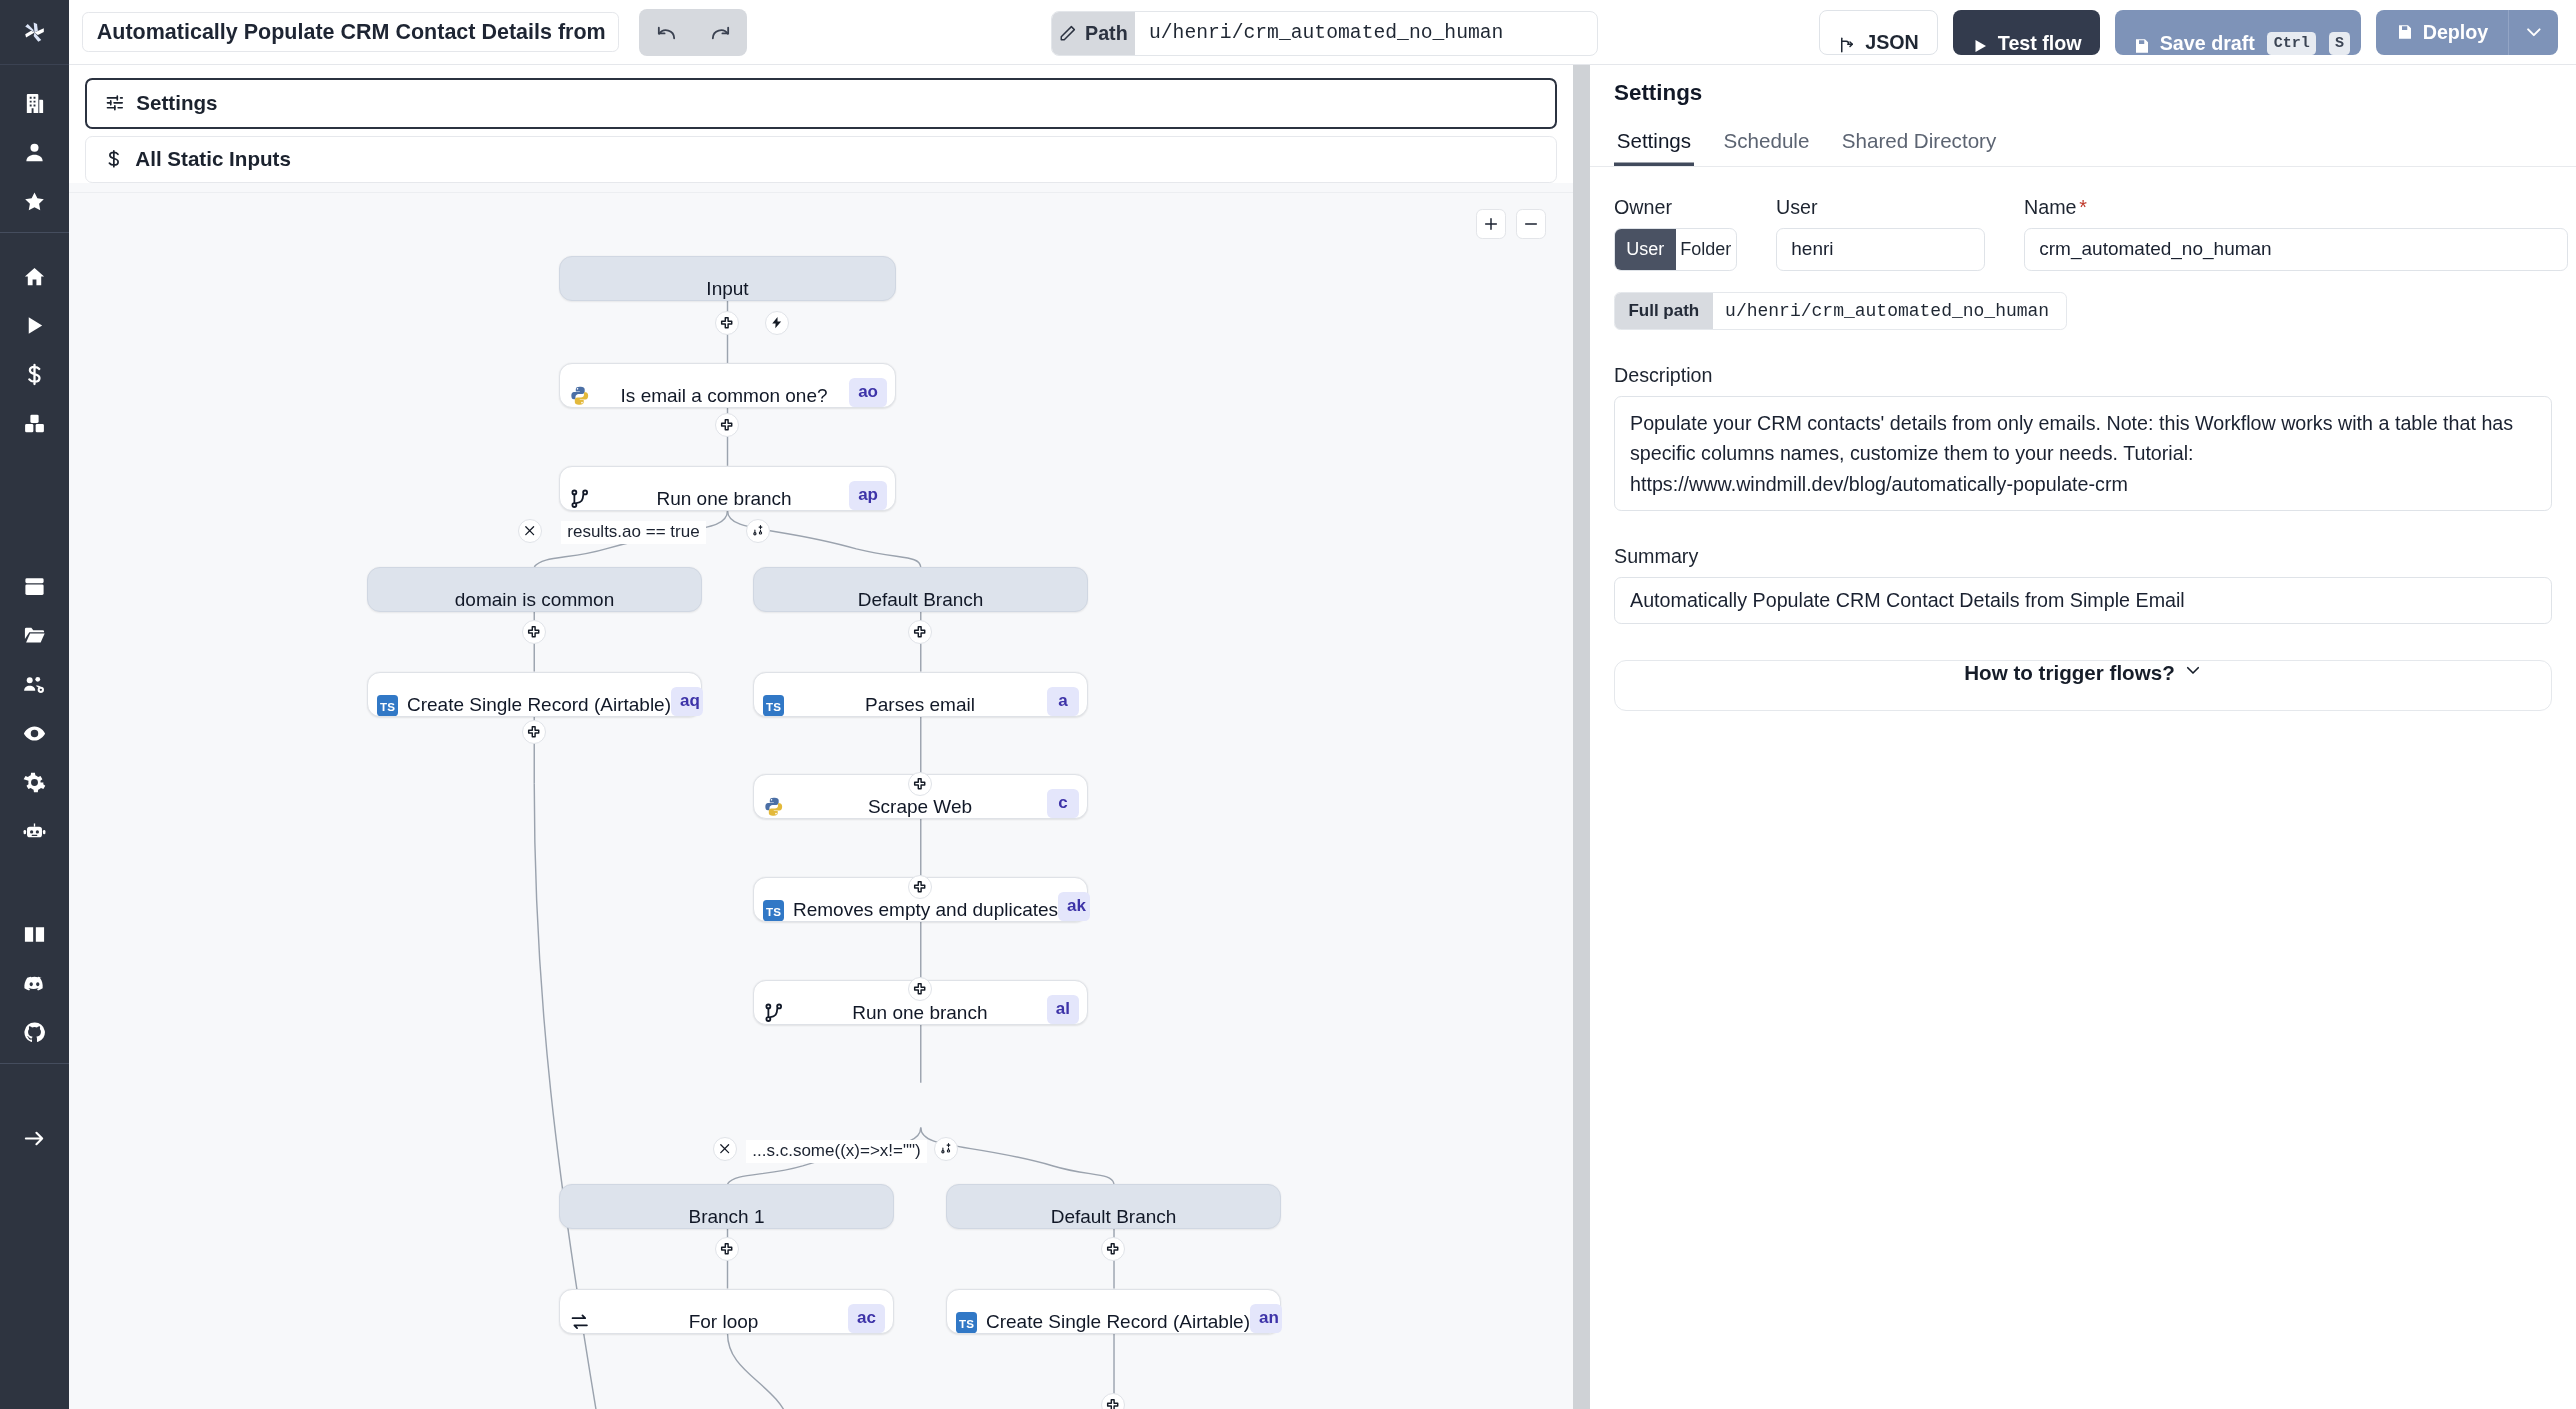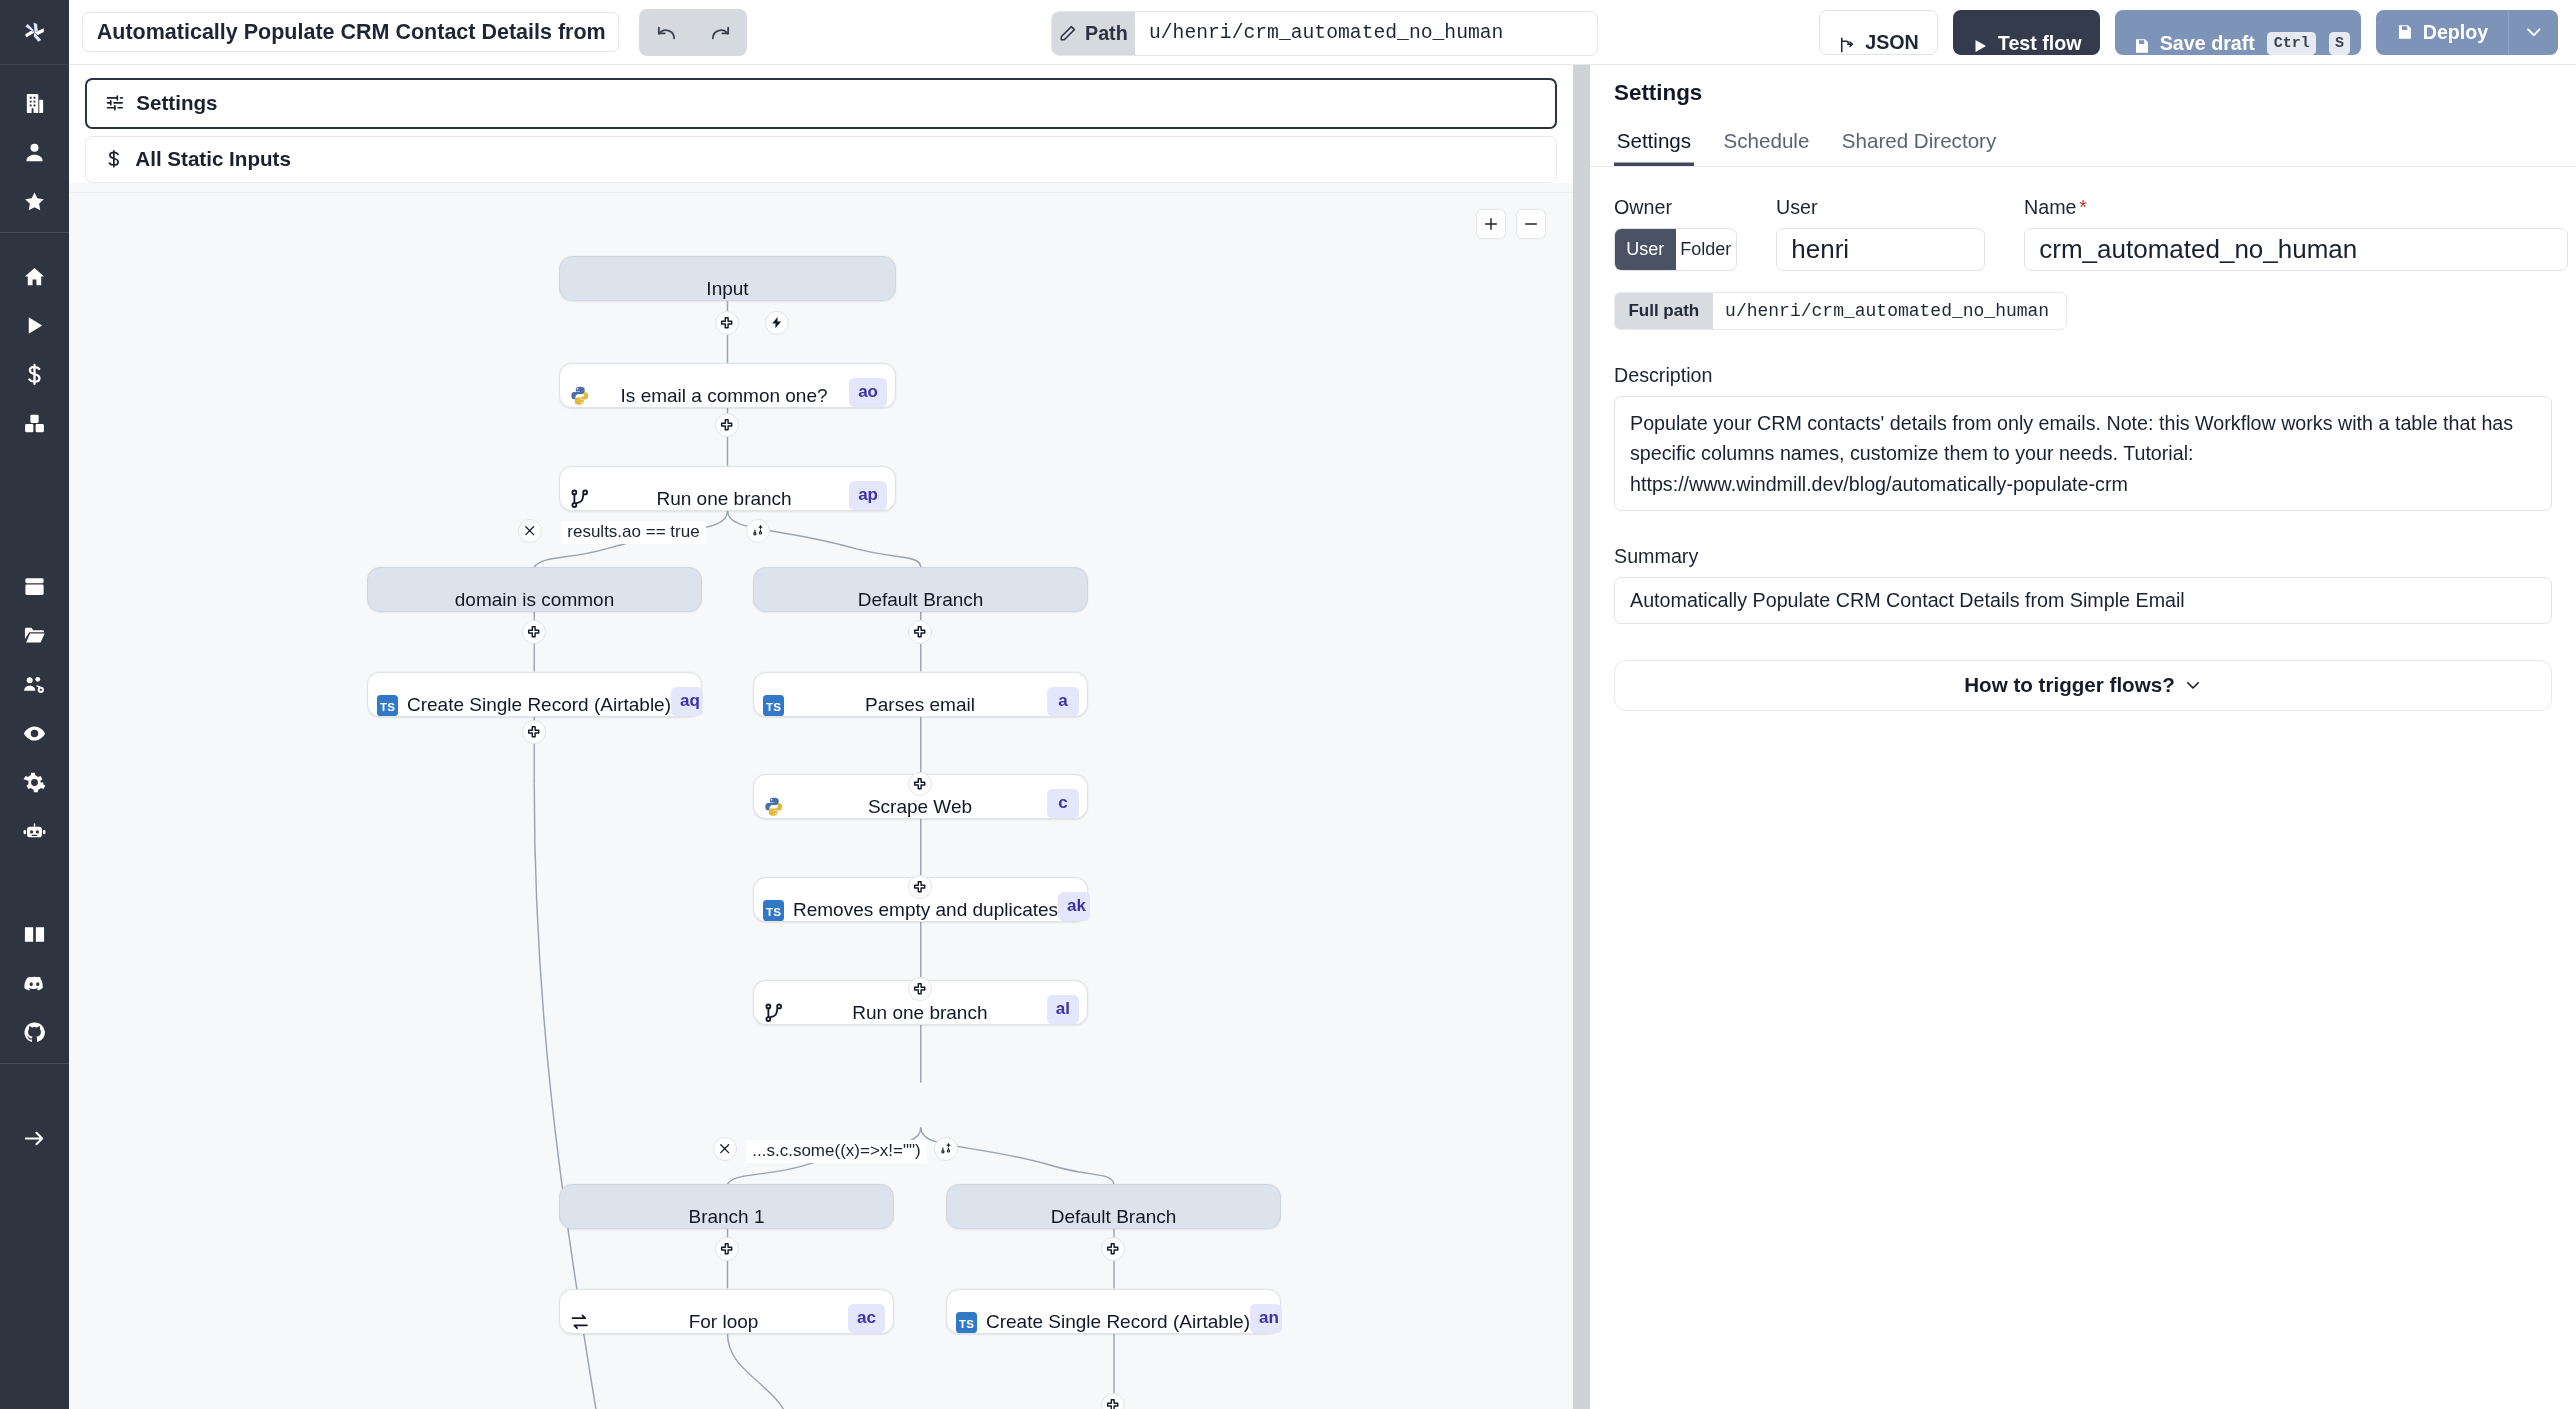--- a/index.html
+++ b/index.html
@@ -228,21 +228,21 @@
     overflow: hidden; height: 43px; width: 123px;
   }
   .seg div {
     flex: 1; display: flex; align-items: center; justify-content: center;
     font-size: 18px; cursor: pointer; color: #1f2733;
   }
   .seg div.on { background: #4a5263; color: #fff; }
   .inp {
     height: 43px; border: 0.9px solid #dfe3e8; border-radius: 7.2px;
     background: #fff; display: flex; align-items: center; padding: 0 14.3px;
-    font-size: 26px; color: #1a2130;
+    font-size: 19px; color: #1a2130;
   }
   .inp.user { width: 209px; }
   .inp.name { width: 544px; }
   .fullpath {
     margin-top: 21.5px; display: flex; height: 38px; border-radius: 6.3px;
     border: 0.9px solid #e5e8ec; overflow: hidden; width: 453px;
   }
   .fullpath .fp-lbl {
     background: #d8dbe0; display: flex; align-items: center; padding: 0 13.4px;
     font-size: 17px; font-weight: 700; color: #242b38;
@@ -258,21 +258,21 @@
     color: #1a2130;
   }
   .desc-box {
     width: 100%; min-height: 93px; border: 0.9px solid #dfe3e8;
     border-radius: 7.2px; padding: 10.7px 15px; font-size: 19.7px;
     color: #1a2130; line-height: 1.55;
   }
   .trigger-box {
     margin-top: 36px; width: 100%; height: 51px;
     border: 0.9px solid #e5e8ec; border-radius: 12px;
-    display: flex; align-items: center; justify-content: center; gap: 9px;
+    display: flex; justify-content: center; gap: 9px;
     font-size: 20.6px; font-weight: 700; color: #161d29; cursor: pointer;
   }
   .trigger-box svg { width: 18px; height: 18px; }
 </style>
 </head>
 <body>
 
 <div class="app">
 
   <div class="rail">

